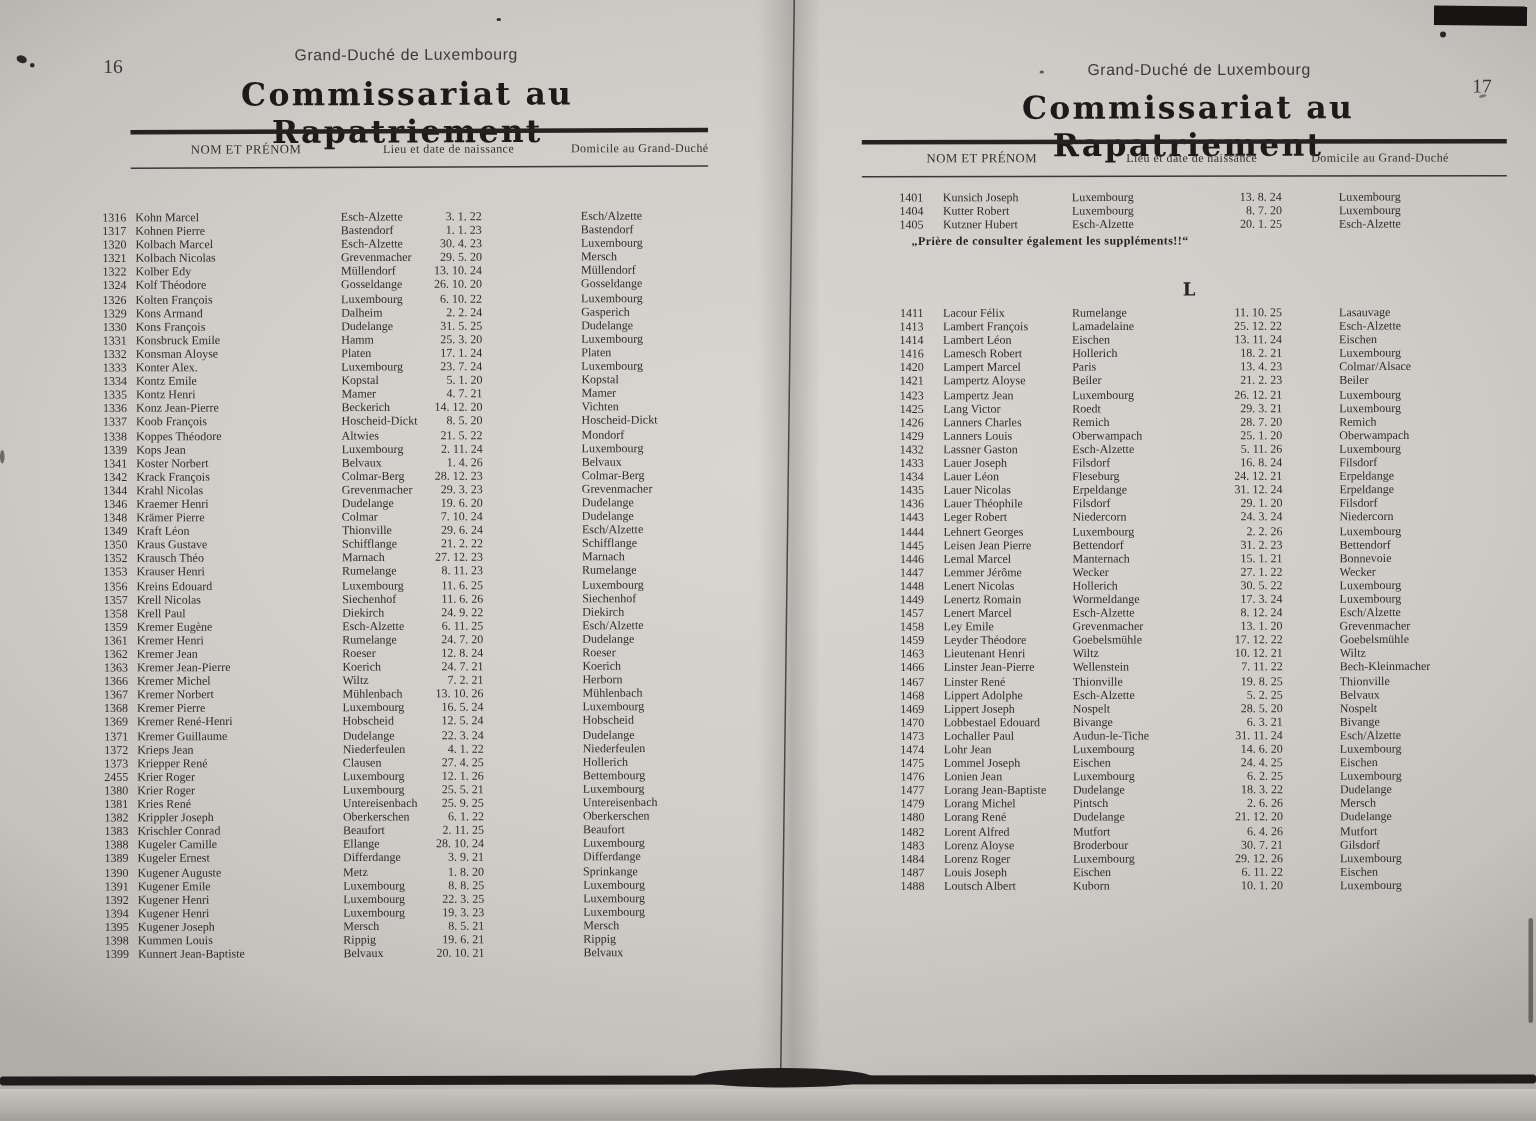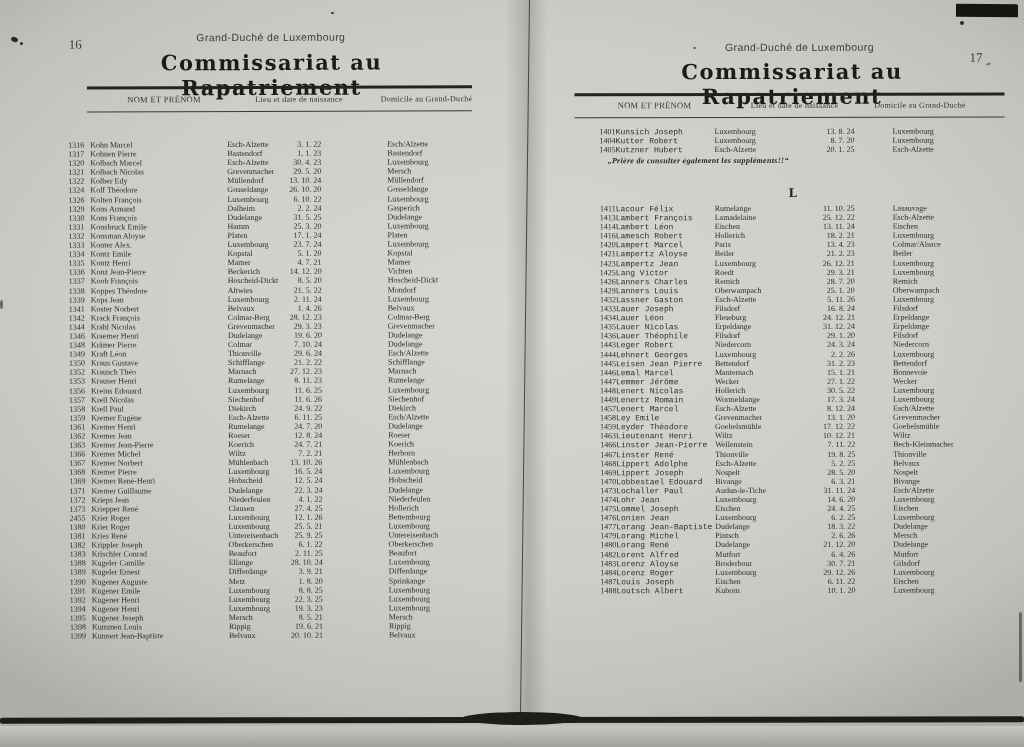--- a/index.html
+++ b/index.html
@@ -25,21 +25,21 @@
   .c-no{text-align:right;}
   .c-date{text-align:right;}
   
   #ltable .c-no{left:0;width:25px;}
   #ltable .c-name{left:31px;}
   #ltable .c-place{left:168px;}
   #ltable .c-date{left:196px;width:66px;}
   #ltable .c-dom{left:328px;}
   
   .rcols .c-no{left:8px;width:25px;}
-  .rcols .c-name{left:33px;font-family:Liberation Mono, monospace;}
+  .rcols .c-name{left:46px;}
   .rcols .c-place{left:132px;}
   .rcols .c-date{left:200px;width:72px;}
   .rcols .c-dom{left:310px;}
   .note{position:absolute;font-size:8px;font-weight:bold;color:#262523;letter-spacing:0.3px;white-space:nowrap;}
   .section-letter{position:absolute;font-family:"DejaVu Serif",serif;font-weight:bold;font-size:12px;color:#262523;text-align:center;}
   
   #fold-line{position:absolute;left:529px;top:0;width:1.4px;height:719px;background:rgba(45,44,42,0.8);transform:rotate(0.72deg);transform-origin:top center;}
   #fold-shadow{position:absolute;left:505px;top:0;width:42px;height:719px;background:linear-gradient(90deg,rgba(120,119,114,0) 0%,rgba(110,109,104,0.25) 45%,rgba(100,99,94,0.3) 55%,rgba(120,119,114,0) 100%);}
   #bottom-band{position:absolute;left:0;top:717px;width:1024px;height:6px;background:#1e1d1b;transform:rotate(-0.08deg);border-radius:2px;}
   #bottom-bump{position:absolute;left:462px;top:712px;width:120px;height:13px;background:#1e1d1b;border-radius:50%;}
@@ -453,21 +453,21 @@
           <span class="c c-name">Kunnert Jean-Baptiste</span>
           <span class="c c-place">Belvaux</span>
           <span class="c c-date">20. 10. 21</span>
           <span class="c c-dom">Belvaux</span>
         </div>
       </div>
   </div>
 
   <div class="page" id="page-right">
     <div class="region" style="left:163px;top:41px;width:250px;">Grand-Duché de Luxembourg</div>
-    <div class="pageno" style="left:458px;top:50px;">17</div>
+    <div class="pageno" style="left:470px;top:50px;">17</div>
     <div class="doc-title" style="left:103px;top:59px;width:355px;">Commissariat au Rapatriement</div>
     <div class="rule-thick" style="left:63px;top:93px;width:430px;"></div>
     <div class="colhead upper" style="left:78px;top:100px;width:130px;">NOM ET PRÉNOM</div>
     <div class="colhead" style="left:218px;top:101px;width:130px;">Lieu et date de naissance</div>
     <div class="colhead" style="left:341px;top:101px;width:135px;">Domicile au Grand-Duché</div>
     <div class="rule-thin" style="left:63px;top:117px;width:430px;"></div>
     <div class="tbl rcols" style="left:71px;top:127px;width:441px;">
         <div class="row">
           <span class="c c-no">1401</span>
           <span class="c c-name">Kunsich Joseph</span>
@@ -483,21 +483,21 @@
           <span class="c c-dom">Luxembourg</span>
         </div>
         <div class="row">
           <span class="c c-no">1405</span>
           <span class="c c-name">Kutzner Hubert</span>
           <span class="c c-place">Esch-Alzette</span>
           <span class="c c-date">20. 1. 25</span>
           <span class="c c-dom">Esch-Alzette</span>
         </div>
       </div>
-    <div class="note" style="left:96px;top:156px;font-style:italic;">„Prière de consulter également les suppléments!!“</div>
+    <div class="note" style="left:96px;top:156px;">„Prière de consulter également les suppléments!!“</div>
     <div class="section-letter" style="left:251px;top:186px;width:60px;">L</div>
     <div class="tbl rcols" style="left:71px;top:204px;width:441px;">
         <div class="row">
           <span class="c c-no">1411</span>
           <span class="c c-name">Lacour Félix</span>
           <span class="c c-place">Rumelange</span>
           <span class="c c-date">11. 10. 25</span>
           <span class="c c-dom">Lasauvage</span>
         </div>
         <div class="row">

